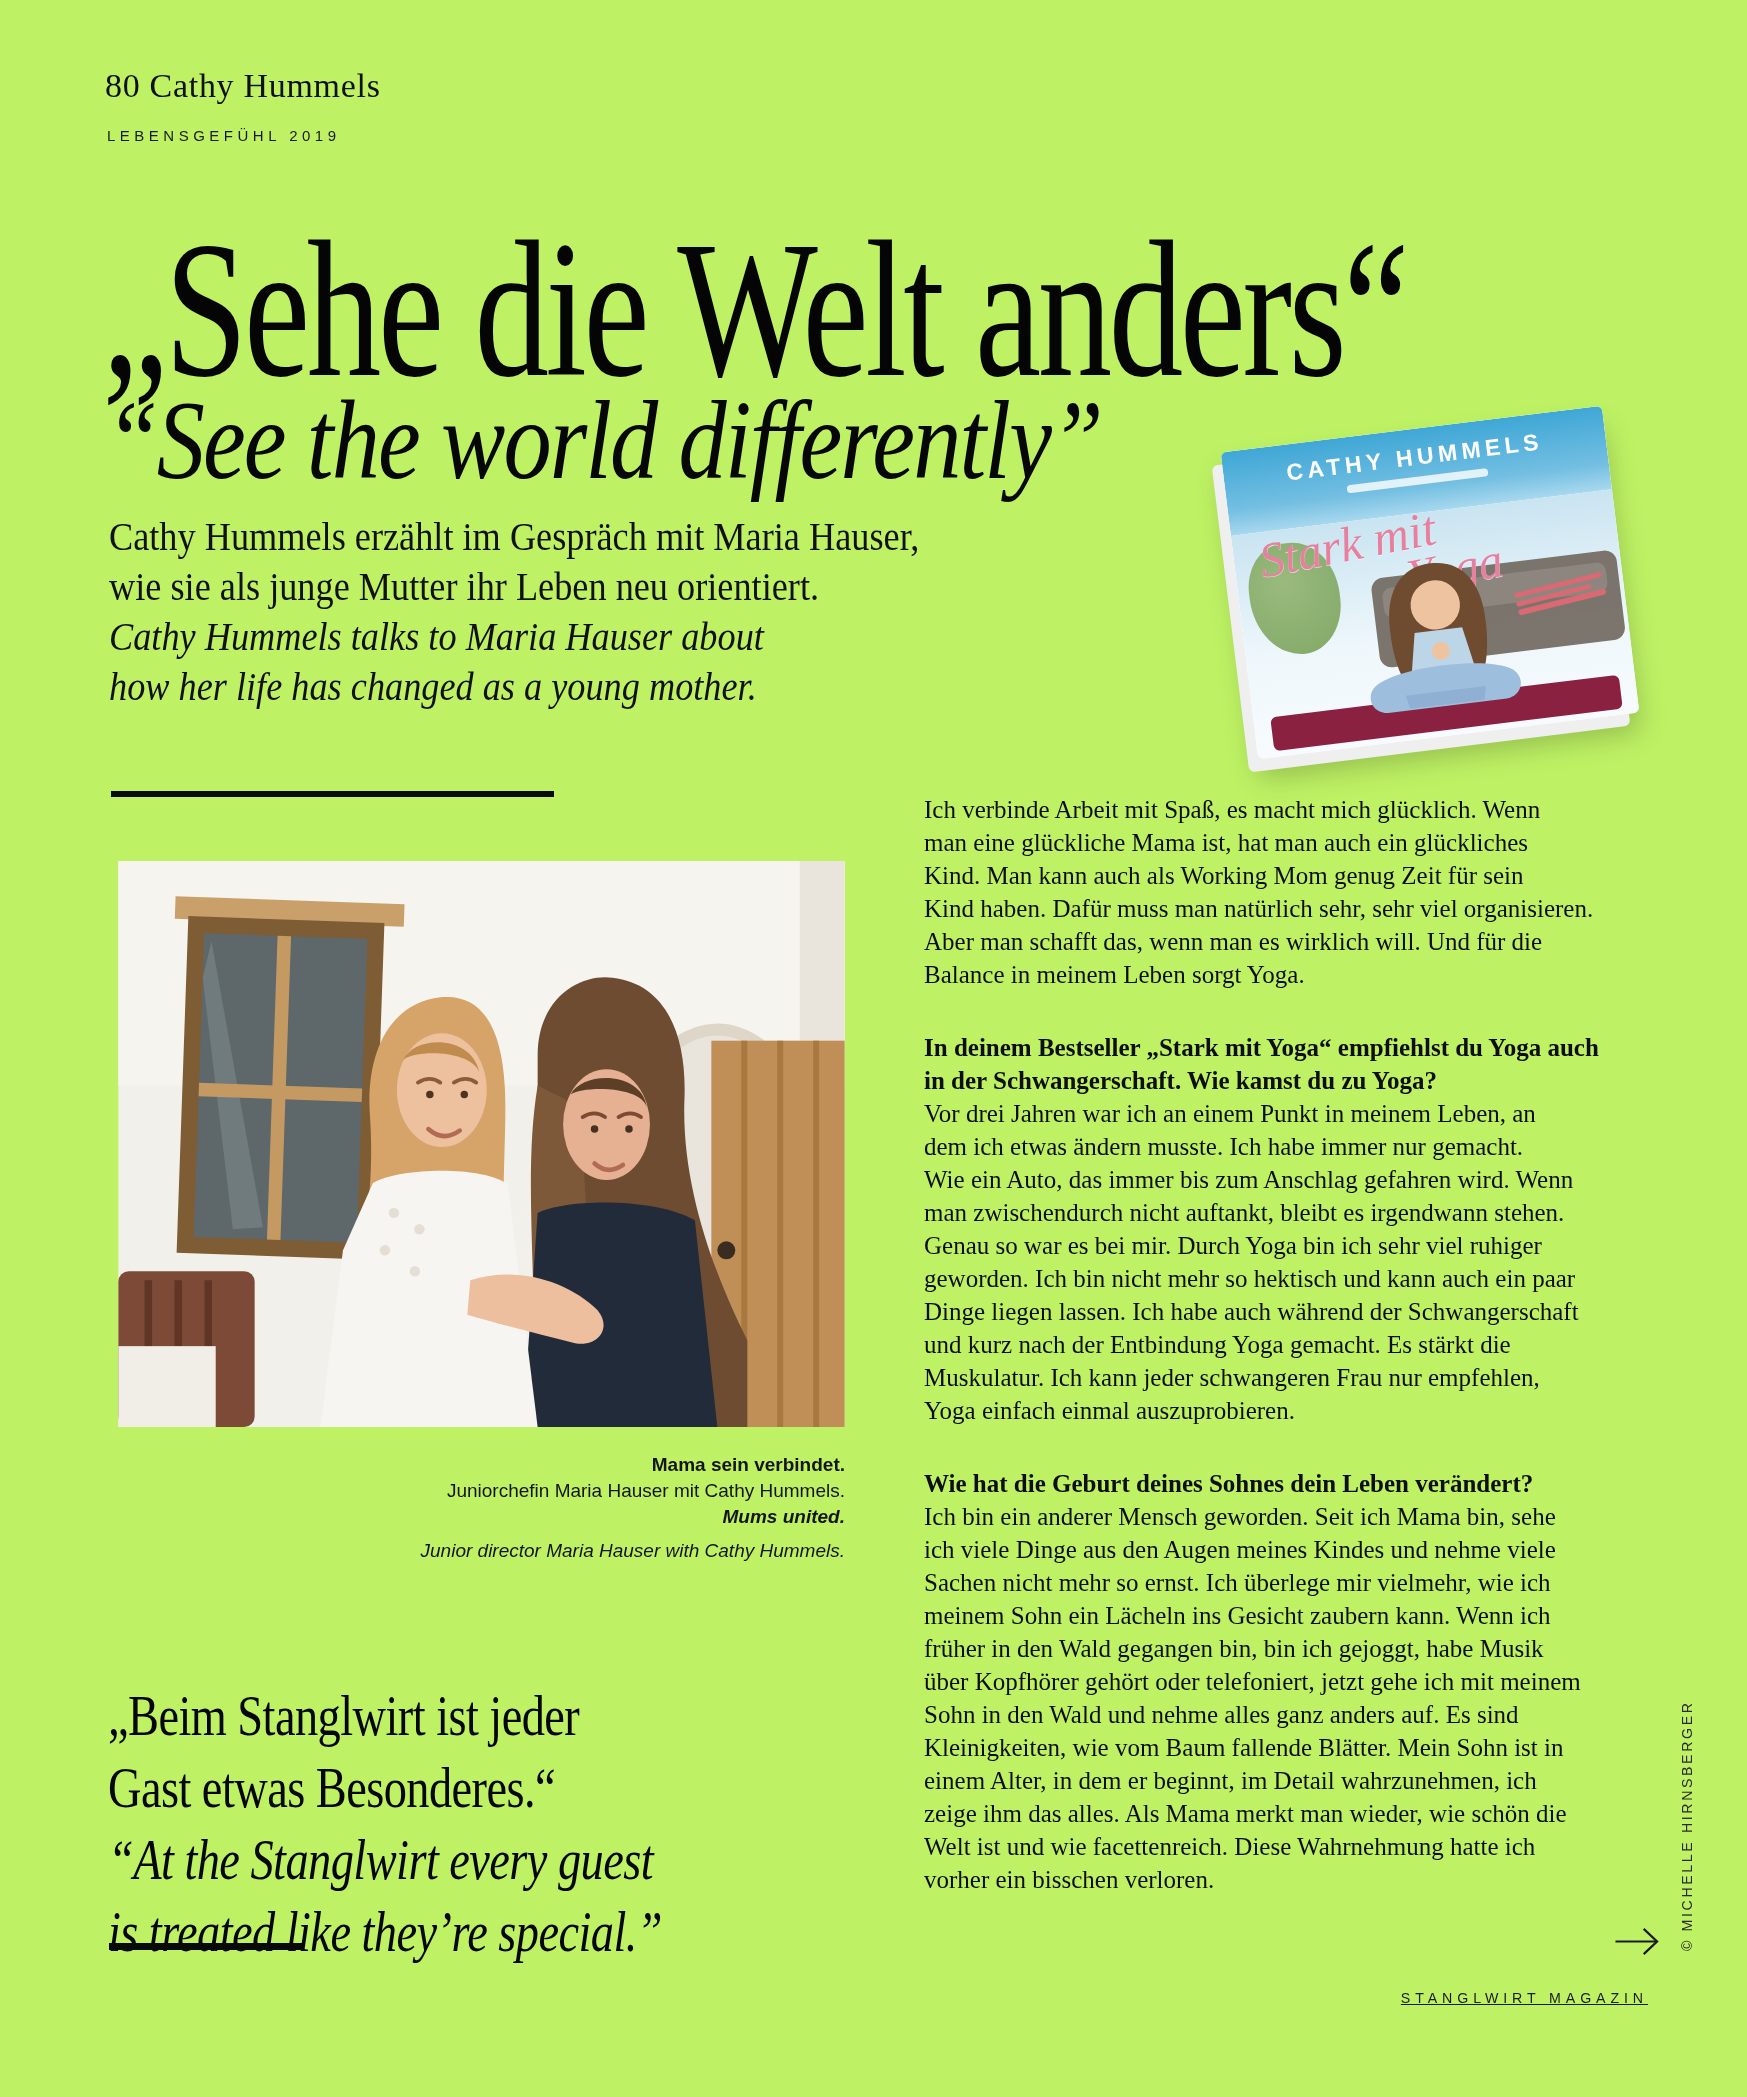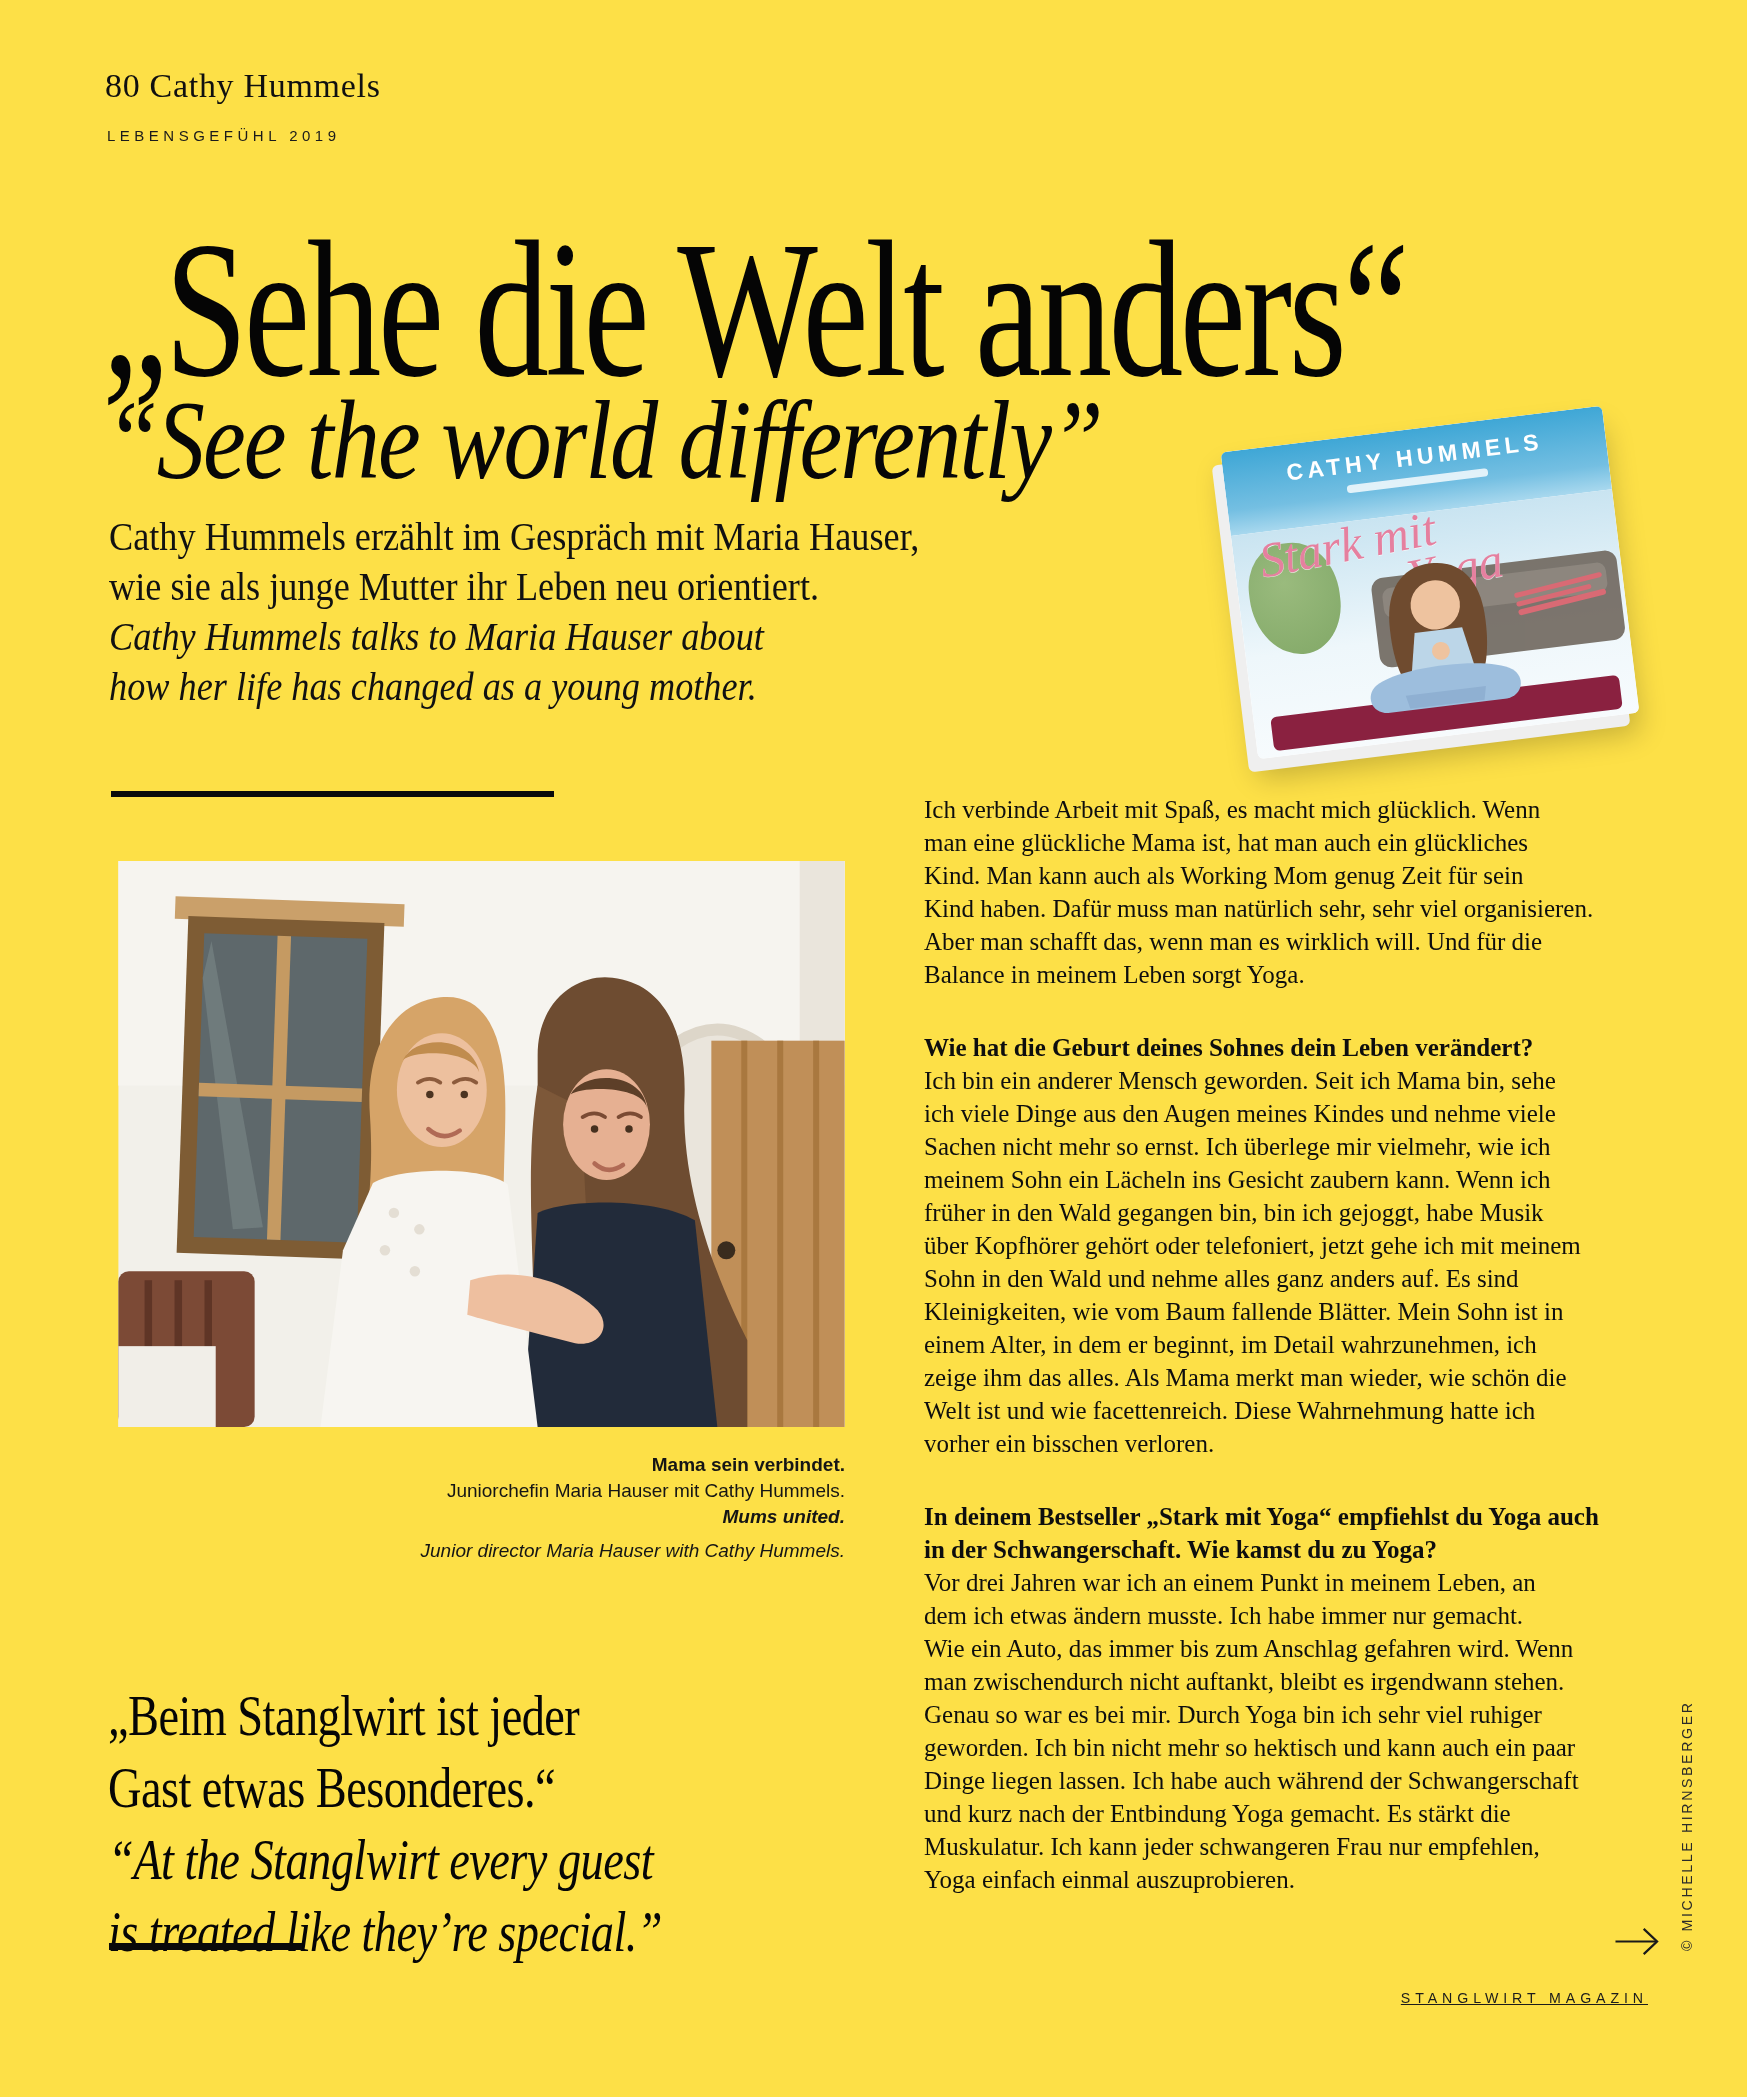--- a/index.html
+++ b/index.html
@@ -1,17 +1,17 @@
 <!DOCTYPE html>
 <html style="font-size:12px"><head>
 <meta charset="utf-8">
 <style>
   html,body{margin:0;padding:0;background:#9a9a9a;}
   .page{
-    position:relative;width:1748px;height:2097px;background:#fde047;
+    position:relative;width:1748px;height:2097px;background:#bef264;
     overflow:hidden;font-family:"Liberation Serif",serif;color:#111;
   }
   .prewrap{white-space:pre-line;}
 
   
   .folio{position:absolute;left:105px;top:67px;font-size:34px;letter-spacing:0.7px;color:#101010;}
   .eyebrow{position:absolute;left:107px;top:127px;font-family:Liberation Sans, sans-serif;
            font-size:15px;letter-spacing:4.5px;color:#1b1b1b;}
 
   
@@ -209,48 +209,48 @@
   <div class="bodycol">
     <div class="qa">
       <div class="a prewrap">Ich verbinde Arbeit mit Spaß, es macht mich glücklich. Wenn
 man eine glückliche Mama ist, hat man auch ein glückliches
 Kind. Man kann auch als Working Mom genug Zeit für sein
 Kind haben. Dafür muss man natürlich sehr, sehr viel organisieren.
 Aber man schafft das, wenn man es wirklich will. Und für die
 Balance in meinem Leben sorgt Yoga.</div>
     </div>
     <div class="qa">
+      <div class="q prewrap">In deinem Bestseller „Stark mit Yoga“ empfiehlst du Yoga auch
+in der Schwangerschaft. Wie kamst du zu Yoga?</div>
+      <div class="a prewrap">Vor drei Jahren war ich an einem Punkt in meinem Leben, an
+dem ich etwas ändern musste. Ich habe immer nur gemacht.
+Wie ein Auto, das immer bis zum Anschlag gefahren wird. Wenn
+man zwischendurch nicht auftankt, bleibt es irgendwann stehen.
+Genau so war es bei mir. Durch Yoga bin ich sehr viel ruhiger
+geworden. Ich bin nicht mehr so hektisch und kann auch ein paar
+Dinge liegen lassen. Ich habe auch während der Schwangerschaft
+und kurz nach der Entbindung Yoga gemacht. Es stärkt die
+Muskulatur. Ich kann jeder schwangeren Frau nur empfehlen,
+Yoga einfach einmal auszuprobieren.</div>
+    </div>
+    <div class="qa">
       <div class="q prewrap">Wie hat die Geburt deines Sohnes dein Leben verändert?</div>
       <div class="a prewrap">Ich bin ein anderer Mensch geworden. Seit ich Mama bin, sehe
 ich viele Dinge aus den Augen meines Kindes und nehme viele
 Sachen nicht mehr so ernst. Ich überlege mir vielmehr, wie ich
 meinem Sohn ein Lächeln ins Gesicht zaubern kann. Wenn ich
 früher in den Wald gegangen bin, bin ich gejoggt, habe Musik
 über Kopfhörer gehört oder telefoniert, jetzt gehe ich mit meinem
 Sohn in den Wald und nehme alles ganz anders auf. Es sind
 Kleinigkeiten, wie vom Baum fallende Blätter. Mein Sohn ist in
 einem Alter, in dem er beginnt, im Detail wahrzunehmen, ich
 zeige ihm das alles. Als Mama merkt man wieder, wie schön die
 Welt ist und wie facettenreich. Diese Wahrnehmung hatte ich
 vorher ein bisschen verloren.</div>
     </div>
-    <div class="qa">
-      <div class="q prewrap">In deinem Bestseller „Stark mit Yoga“ empfiehlst du Yoga auch
-in der Schwangerschaft. Wie kamst du zu Yoga?</div>
-      <div class="a prewrap">Vor drei Jahren war ich an einem Punkt in meinem Leben, an
-dem ich etwas ändern musste. Ich habe immer nur gemacht.
-Wie ein Auto, das immer bis zum Anschlag gefahren wird. Wenn
-man zwischendurch nicht auftankt, bleibt es irgendwann stehen.
-Genau so war es bei mir. Durch Yoga bin ich sehr viel ruhiger
-geworden. Ich bin nicht mehr so hektisch und kann auch ein paar
-Dinge liegen lassen. Ich habe auch während der Schwangerschaft
-und kurz nach der Entbindung Yoga gemacht. Es stärkt die
-Muskulatur. Ich kann jeder schwangeren Frau nur empfehlen,
-Yoga einfach einmal auszuprobieren.</div>
-    </div>
   </div>
 
   <div class="credit">© MICHELLE HIRNSBERGER</div>
 
   <svg class="arrow" viewBox="0 0 66 44" width="49" height="33">
     <line x1="2" y1="22" x2="58" y2="22" stroke="#1a1a1a" stroke-width="3"></line>
     <polyline points="40,5 58,22 40,39" fill="none" stroke="#1a1a1a" stroke-width="3"></polyline>
   </svg>
 
   <div class="footer">STANGLWIRT MAGAZIN</div>

